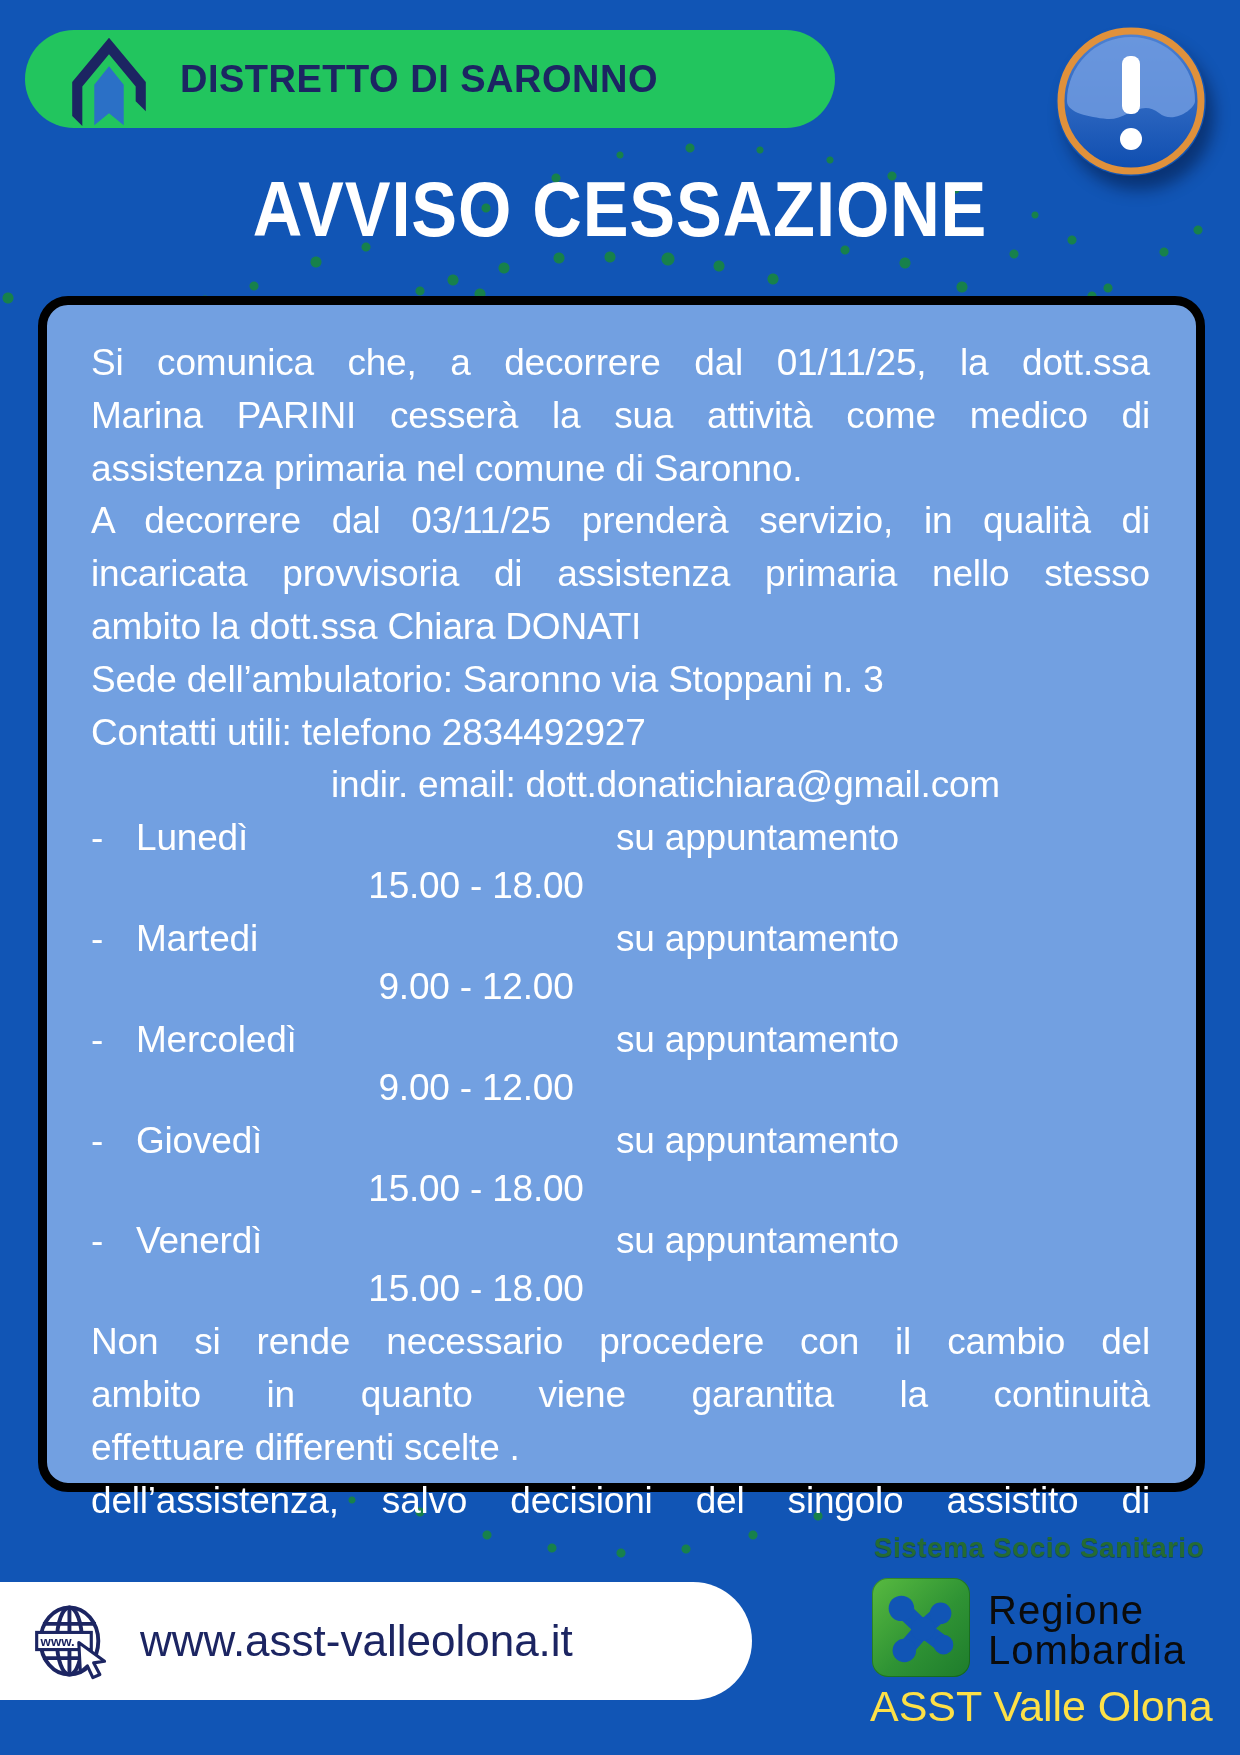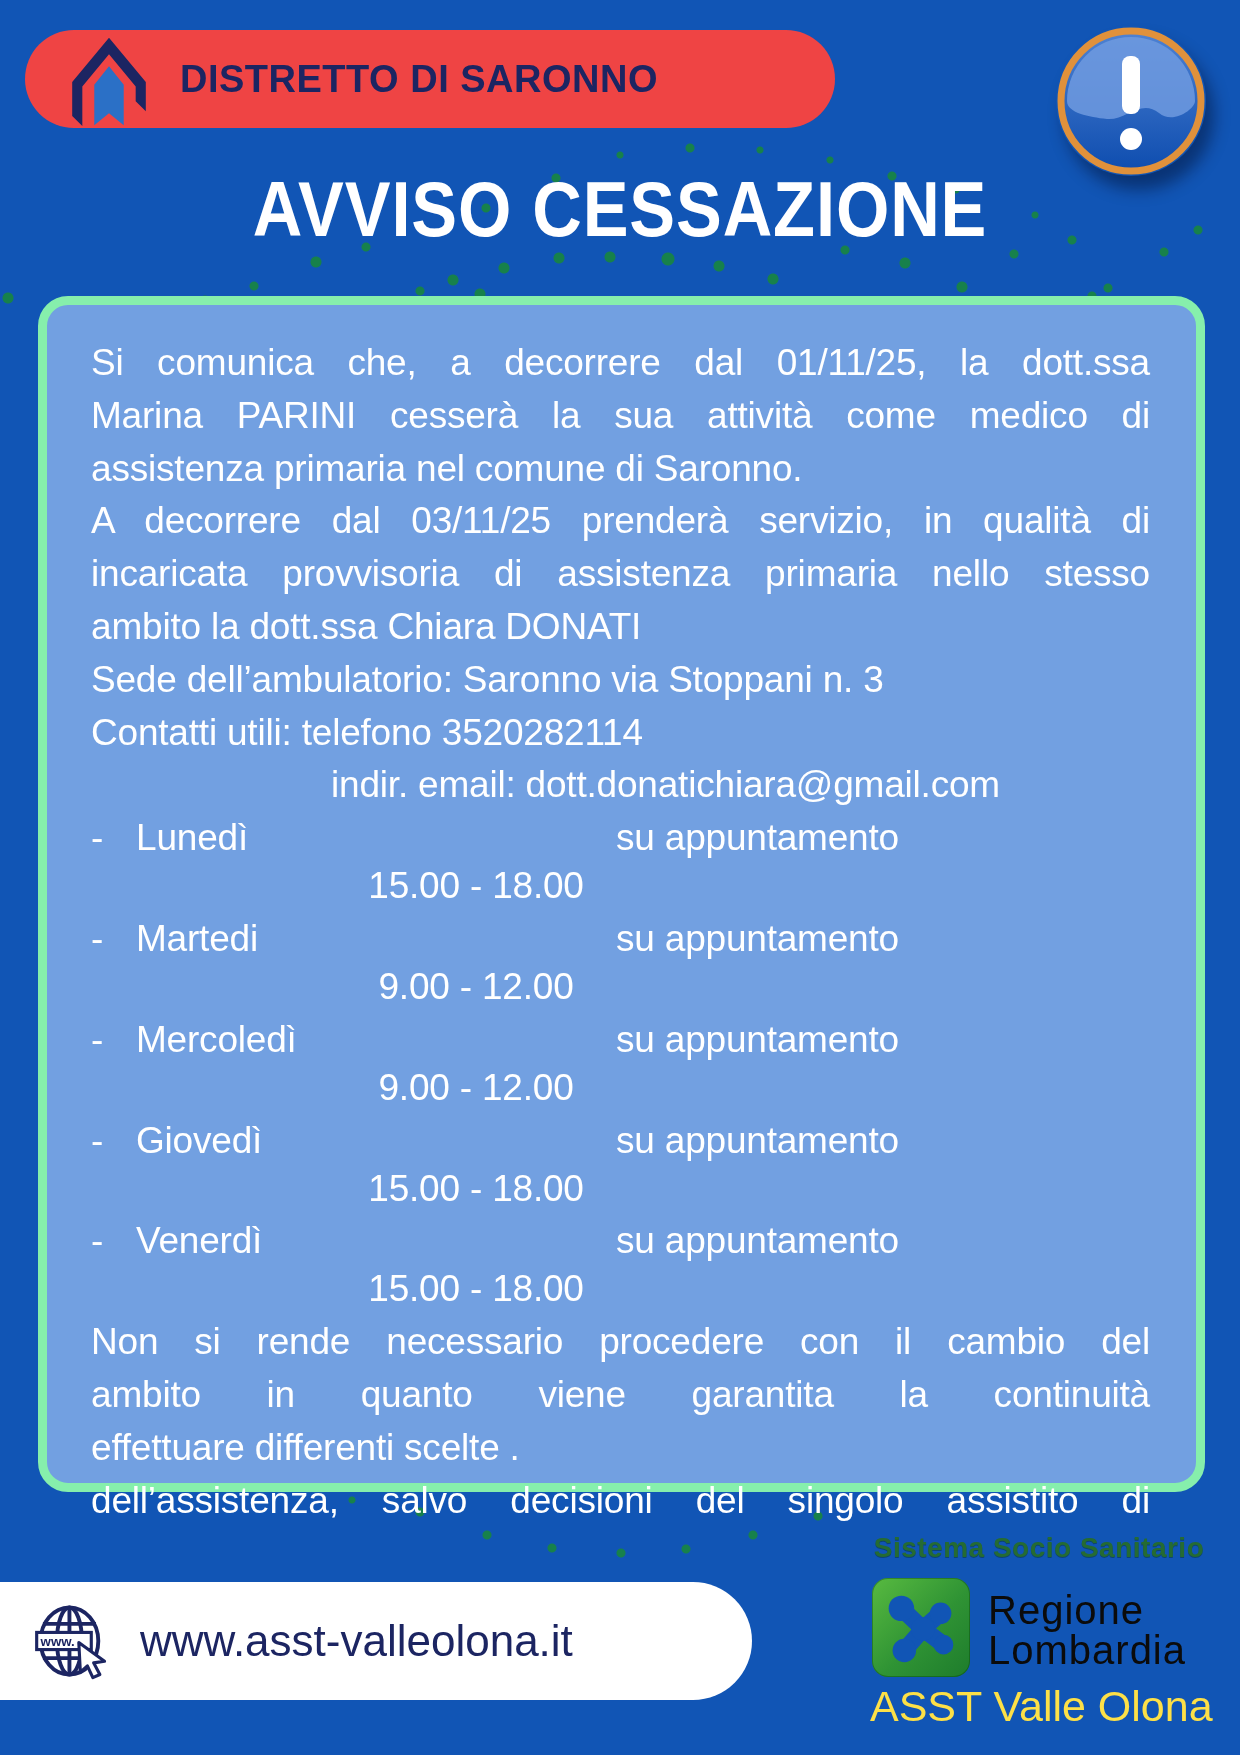--- a/index.html
+++ b/index.html
@@ -48,21 +48,21 @@
       radial-gradient(circle at 621px 1553px,#17814B 0 4px,transparent 5px),
       radial-gradient(circle at 686px 1549px,#17814B 0 4px,transparent 5px),
       radial-gradient(circle at 753px 1535px,#17814B 0 4px,transparent 5px),
       radial-gradient(circle at 818px 1516px,#17814B 0 4px,transparent 5px),
       radial-gradient(circle at 352px 1500px,#17814B 0 3px,transparent 4px);
   }
 
   
   .header-pill{
     position:absolute;left:25px;top:30px;width:810px;height:98px;
-    background:#ef4444;border-radius:49px;display:flex;align-items:center;
+    background:#22c55e;border-radius:49px;display:flex;align-items:center;
   }
   .house-icon{position:absolute;left:38px;top:5px;width:92px;height:92px;}
   .district-label{
     position:absolute;left:155px;top:0;height:98px;display:flex;align-items:center;
     font-size:38px;font-weight:bold;color:#1C2562;letter-spacing:0.5px;white-space:nowrap;
   }
 
   
   .alert-badge{
     position:absolute;left:1056px;top:26px;width:150px;height:150px;border-radius:50%;
@@ -72,21 +72,21 @@
   
   .title{
     position:absolute;left:0;top:170px;width:100%;margin:0;text-align:center;
     font-size:78px;line-height:1;font-weight:bold;color:#ffffff;
     transform:scaleX(.88);transform-origin:center;letter-spacing:1px;white-space:nowrap;
   }
 
   
   .notice-box{
     position:absolute;left:38px;top:296px;width:1167px;height:1196px;
-    box-sizing:border-box;border:9px solid #86efac;border-radius:30px;
+    box-sizing:border-box;border:9px solid #000000;border-radius:30px;
     background:#72A0E1;padding:32px 46px 0 44px;
   }
   .notice-text{font-size:37px;line-height:52.8px;color:#ffffff;letter-spacing:-0.2px;}
   .line{min-height:52.8px;}
   .just{text-align:justify;text-align-last:justify;}
   .indent{padding-left:240px;}
   .sched{display:flex;}
   .sched .dash{width:45px;flex:0 0 45px;}
   .sched .day{width:200px;flex:0 0 200px;}
   .sched .time{width:280px;flex:0 0 280px;text-align:center;margin-top:48px;}
@@ -156,21 +156,21 @@
 
   <div class="notice-box">
     <div class="notice-text">
       <div class="line just">Si comunica che, a decorrere dal 01/11/25, la dott.ssa</div>
       <div class="line just">Marina PARINI cesserà la sua attività come medico di</div>
       <div class="line">assistenza primaria nel comune di Saronno.</div>
       <div class="line just">A decorrere dal 03/11/25 prenderà servizio, in qualità di</div>
       <div class="line just">incaricata provvisoria di assistenza primaria nello stesso</div>
       <div class="line">ambito la dott.ssa Chiara DONATI</div>
       <div class="line">Sede dell’ambulatorio: Saronno via Stoppani n. 3</div>
-      <div class="line">Contatti utili: telefono 3520282114</div>
+      <div class="line">Contatti utili: telefono 2834492927</div>
       <div class="line indent">indir. email: dott.donatichiara@gmail.com</div>
 
       <div class="line sched">
         <span class="dash">-</span>
         <span class="day">Lunedì</span>
         <span class="time">15.00 - 18.00</span>
         <span class="note">su appuntamento</span>
       </div>
       <div class="line sched">
         <span class="dash">-</span>

